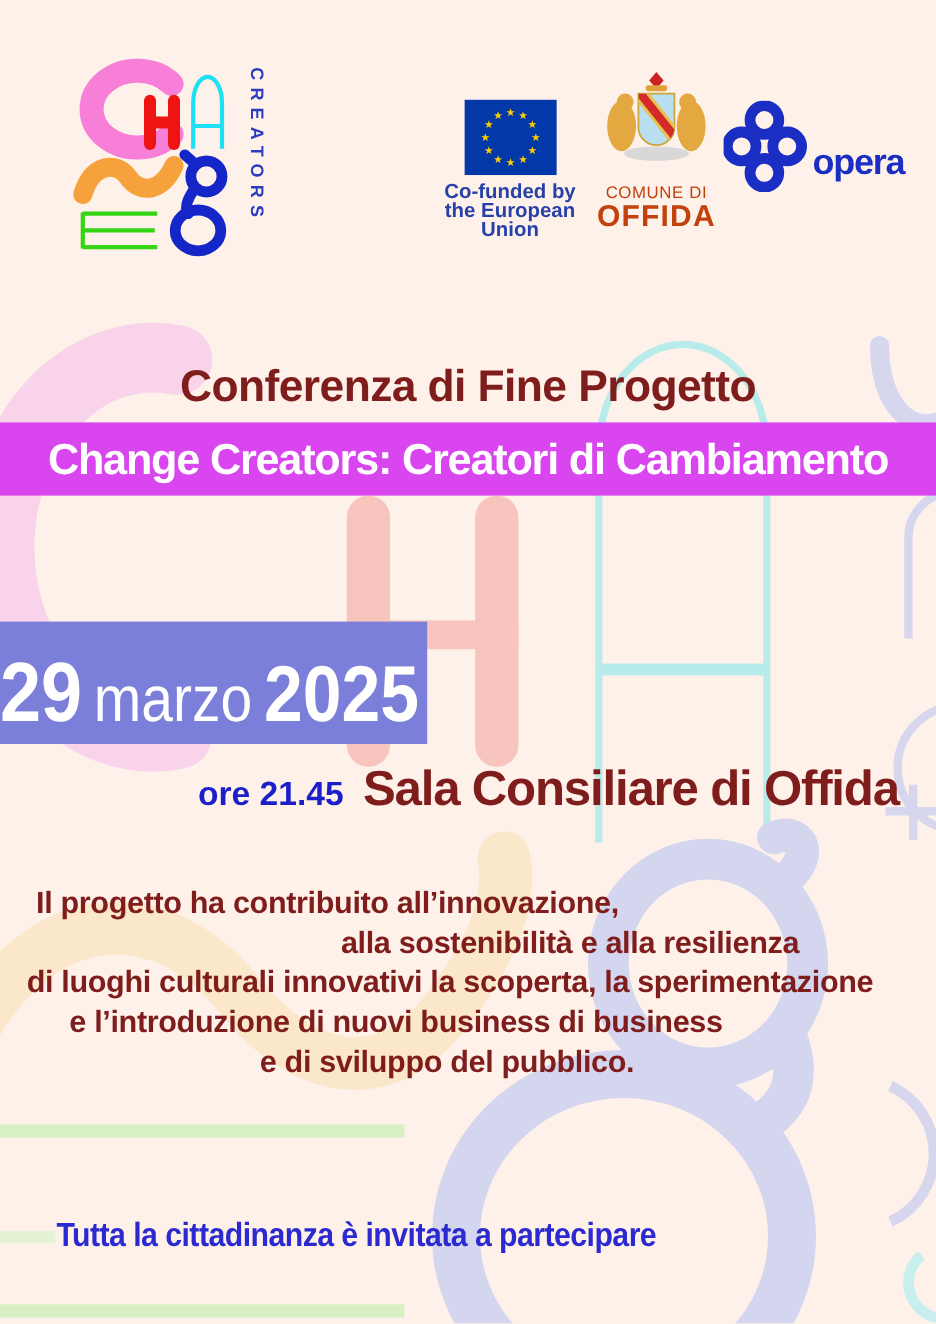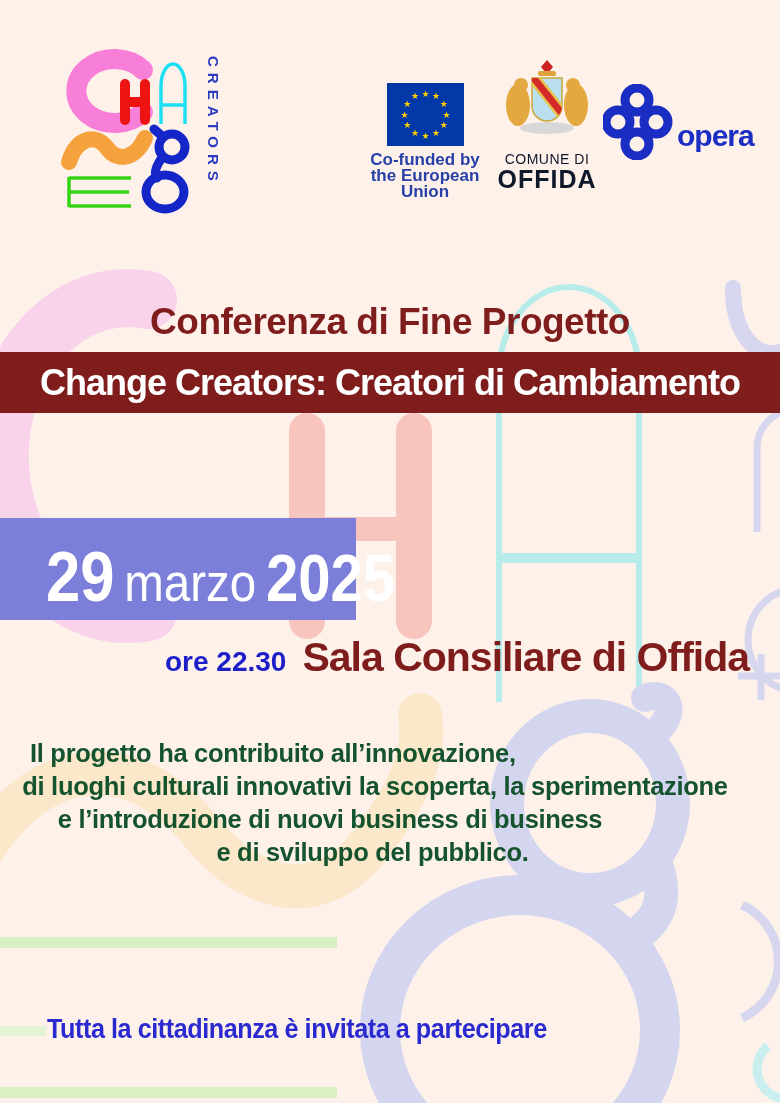--- a/index.html
+++ b/index.html
@@ -9,48 +9,48 @@
   
   #bg-decor{position:absolute;left:0;top:0;z-index:0;}
   
   .logo-wrap{left:55px;top:46px;width:230px;height:176px;z-index:2;}
   .creators-vert{left:222px;top:56px;z-index:3;transform:rotate(90deg);
      transform-origin:0 0;font-size:15px;font-weight:bold;letter-spacing:6px;
      color:#2b3cc0;white-space:nowrap;}
   .eu-block{left:360px;top:83px;width:130px;z-index:2;text-align:center;}
   .eu-flag{display:block;margin:0 auto;width:77px;height:63px;}
   .eu-text{margin-top:6px;font-size:17px;line-height:16px;font-weight:bold;color:#2841a8;}
-  .comune-block{left:487px;top:60px;width:120px;z-index:2;text-align:center;color:#0f172a;}
+  .comune-block{left:487px;top:60px;width:120px;z-index:2;text-align:center;color:#c2410c;}
   .comune-l1{margin-top:2px;font-size:14px;letter-spacing:.5px;}
   .comune-l2{font-size:25px;font-weight:600;letter-spacing:1px;line-height:24px;}
   .opera-block{left:603px;top:84px;z-index:2;display:flex;align-items:center;}
   .opera-label{font-size:30px;font-weight:bold;color:#1b2ec4;letter-spacing:-1px;margin-left:4px;margin-top:28px;}
   
   .title{left:0;top:301px;width:780px;text-align:center;z-index:2;
      font-size:37px;font-weight:bold;color:#7f1d1d;letter-spacing:-.5px;}
-  .banner{left:0;top:352px;width:780px;height:61px;background:#7f1d1d;z-index:2;}
+  .banner{left:0;top:352px;width:780px;height:61px;background:#d946ef;z-index:2;}
   .banner-text{width:100%;text-align:center;line-height:61px;color:#ffffff;
      font-size:36px;font-weight:bold;letter-spacing:-1px;}
   .subtitle{left:0;top:421px;width:780px;text-align:center;z-index:2;
      font-size:24.5px;font-weight:bold;color:#1c1fc9;letter-spacing:-.3px;}
   
   .date-band{left:0;top:518px;width:356px;height:102px;background:#7b7fd9;z-index:2;
-     display:flex;align-items:baseline;padding-left:46px;box-sizing:border-box;}
+     display:flex;align-items:baseline;box-sizing:border-box;}
   .date-inner{display:flex;align-items:baseline;gap:11px;color:#fff;
      transform:scaleX(.88);transform-origin:left bottom;margin-top:20px;}
   .date-day{font-size:70px;font-weight:bold;line-height:78px;}
   .date-month{font-size:54px;font-weight:400;}
   .date-year{font-size:66px;font-weight:bold;}
   
   .venue-row{left:165px;top:634px;z-index:2;display:flex;align-items:baseline;gap:16px;}
   .venue-time{font-size:28px;font-weight:bold;color:#1c1fc9;}
   .venue-place{font-size:41px;font-weight:bold;color:#7f1d1d;letter-spacing:-1px;}
   
   .body-text{left:0;top:737px;width:780px;z-index:2;font-size:25.5px;font-weight:bold;
-     color:#14532d;letter-spacing:-.3px;line-height:33px;}
+     color:#7f1d1d;letter-spacing:-.3px;line-height:33px;}
   .bl-0{text-align:left;padding-left:30px;}
   .bl-1{text-align:center;padding-left:170px;}
   .bl-2{text-align:center;padding-right:30px;}
   .bl-3{text-align:center;padding-right:120px;}
   .bl-4{text-align:center;padding-right:35px;}
   
   .footer-line{left:47px;top:1013px;z-index:2;font-size:28px;font-weight:bold;
      color:#2a2ad0;letter-spacing:-.5px;transform:scaleX(.9);transform-origin:left top;
      white-space:nowrap;}
 </style>
@@ -196,26 +196,27 @@
 
   <div class="abs date-band">
     <div class="date-inner">
       <span class="date-day">29</span>
       <span class="date-month">marzo</span>
       <span class="date-year">2025</span>
     </div>
   </div>
 
   <div class="abs venue-row">
-    <span class="venue-time">ore 22.30</span>
+    <span class="venue-time">ore 21.45</span>
     <span class="venue-place">Sala Consiliare di Offida</span>
   </div>
 
   <div class="abs body-text">
     <div class="bl-0">Il progetto ha contribuito all’innovazione,</div>
+    <div class="bl-1">alla sostenibilità e alla resilienza</div>
     <div class="bl-2">di luoghi culturali innovativi la scoperta, la sperimentazione</div>
     <div class="bl-3">e l’introduzione di nuovi business di business</div>
     <div class="bl-4">e di sviluppo del pubblico.</div>
   </div>
 
   <div class="abs footer-line">Tutta la cittadinanza è invitata a partecipare</div>
 
 </div>
 
 </body></html>

